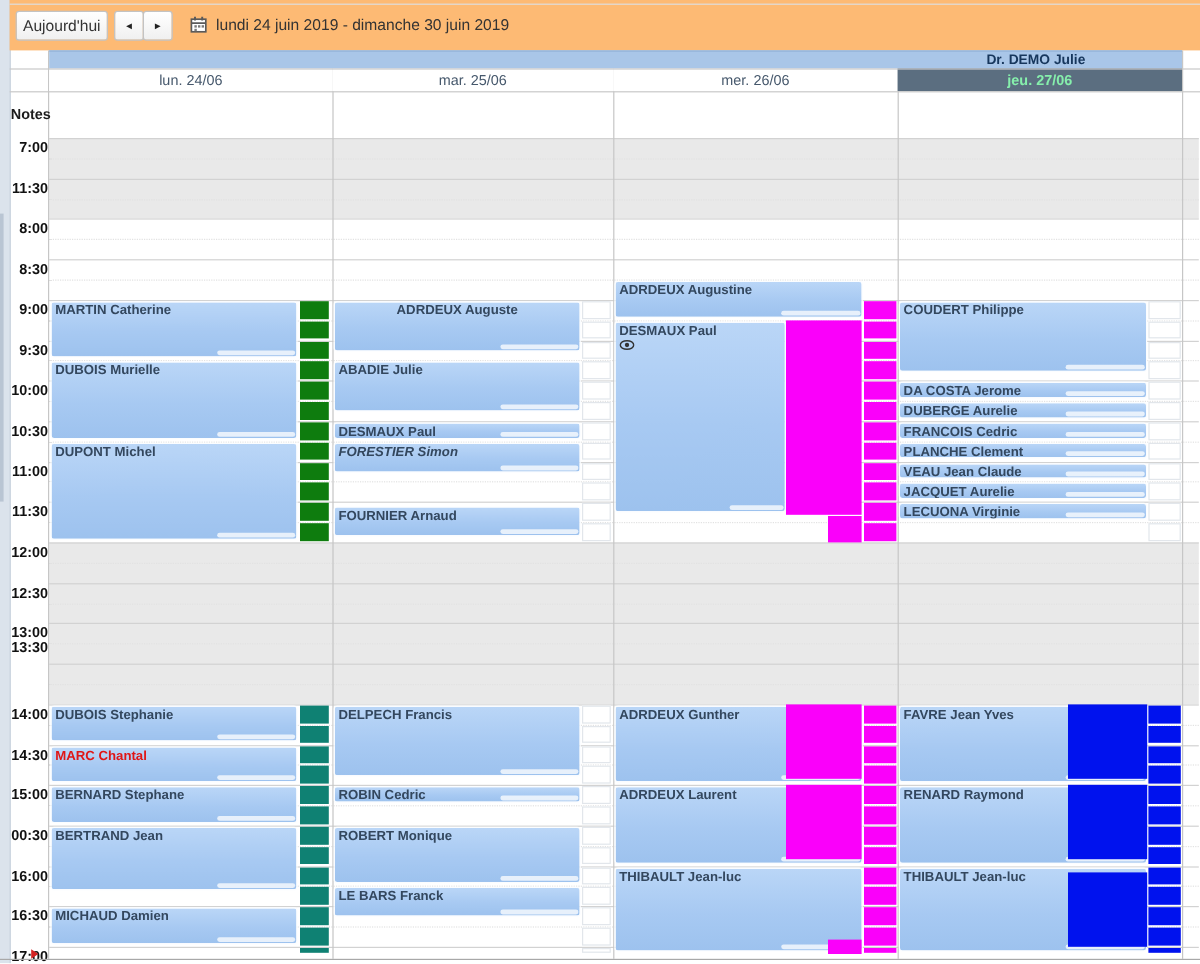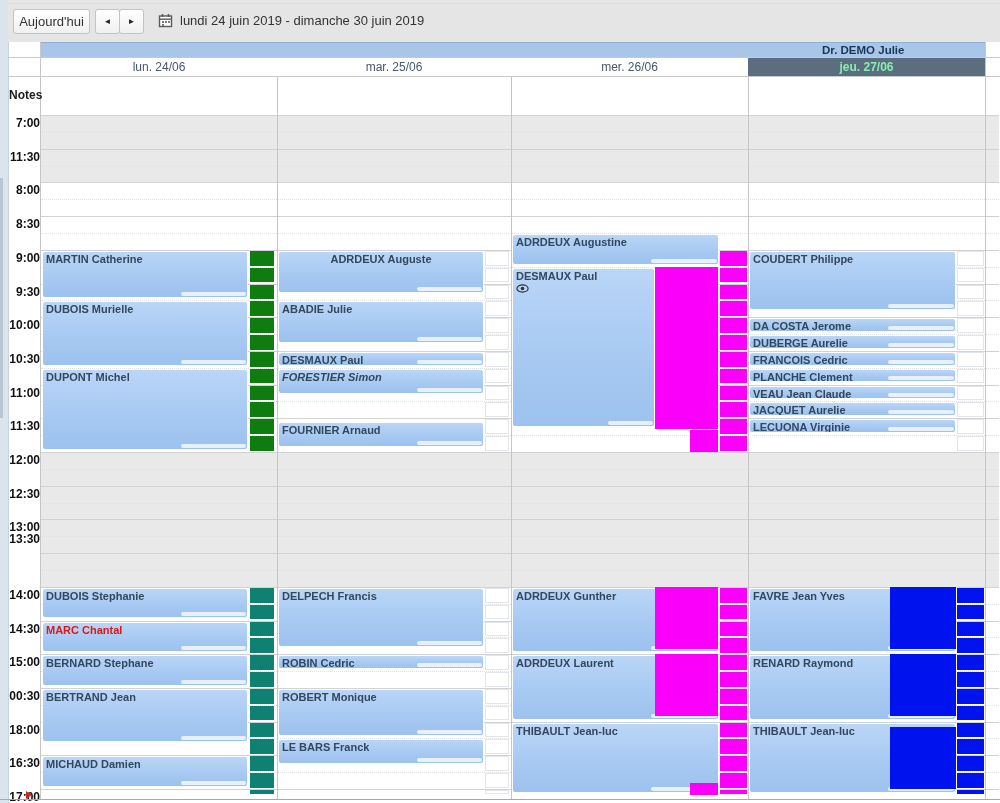--- a/index.html
+++ b/index.html
@@ -2,21 +2,21 @@
 <html><head>
 <meta charset="utf-8">
 <style>
   html,body{margin:0;padding:0;background:#fff;}
   .app{position:relative;width:1000px;height:803px;background:#fff;overflow:hidden;
        font-family:"Liberation Sans","DejaVu Sans",sans-serif;-webkit-font-smoothing:antialiased;}
   
   .rail{position:absolute;left:0;top:0;width:8px;height:803px;background:#dbe3ec;border-right:1px solid #c9d3de;}
   .rail-thumb{position:absolute;left:0;top:178px;width:3px;height:240px;background:#b9c5d3;}
   
-  .toolbar{position:absolute;left:8px;top:0;width:993px;height:42px;background:#e5e5e5;}
+  .toolbar{position:absolute;left:8px;top:0;width:993px;height:42px;background:#fdba74;}
   .toolbar::before{content:"";position:absolute;left:0;top:3px;width:100%;height:1px;background:#dedede;}
   .btn{position:absolute;top:9px;height:25px;box-sizing:border-box;border:1px solid #c3c3c3;border-radius:3px;
        background:linear-gradient(#ffffff,#f0f0f0);color:#333;font-size:13px;
        font-family:"Liberation Sans","DejaVu Sans",sans-serif;display:flex;align-items:center;justify-content:center;padding:0;}
   #btn-today{left:5px;width:77px;}
   #btn-prev{left:87px;width:25px;font-size:8px;color:#222;}
   #btn-next{left:111px;width:25px;font-size:8px;color:#222;}
   .cal-icon{position:absolute;left:150px;top:13px;}
   .range-title{position:absolute;left:172px;top:13px;font-size:13px;color:#333;}
   
@@ -138,21 +138,21 @@
       <div class="tick" style="top: 385.6px;">11:00</div>
       <div class="tick" style="top: 419.3px;">11:30</div>
       <div class="tick" style="top: 453px;">12:00</div>
       <div class="tick" style="top: 486.7px;">12:30</div>
       <div class="tick" style="top: 520.4px;">13:00</div>
       <div class="tick" style="top: 532px;">13:30</div>
       <div class="tick" style="top: 587.8px;">14:00</div>
       <div class="tick" style="top: 621.5px;">14:30</div>
       <div class="tick" style="top: 655.2px;">15:00</div>
       <div class="tick" style="top: 688.9px;">00:30</div>
-      <div class="tick" style="top: 722.6px;">18:00</div>
+      <div class="tick" style="top: 722.6px;">16:00</div>
       <div class="tick" style="top: 756.3px;">16:30</div>
       <div class="tick" style="top: 790px;">17:00</div>
       <div class="now-marker" style="left: 26px; top: 791px;"></div>
       <div class="dhdr" style="left: 41px; width: 236px;">lun. 24/06</div>
       <div class="slot-cell" style="left: 250px; width: 24px; top: 250.8px; height: 14.8px; background: rgb(14, 124, 14);"></div>
       <div class="slot-cell" style="left: 250px; width: 24px; top: 267.6px; height: 14.8px; background: rgb(14, 124, 14);"></div>
       <div class="slot-cell" style="left: 250px; width: 24px; top: 284.5px; height: 14.8px; background: rgb(14, 124, 14);"></div>
       <div class="slot-cell" style="left: 250px; width: 24px; top: 301.3px; height: 14.8px; background: rgb(14, 124, 14);"></div>
       <div class="slot-cell" style="left: 250px; width: 24px; top: 318.2px; height: 14.8px; background: rgb(14, 124, 14);"></div>
       <div class="slot-cell" style="left: 250px; width: 24px; top: 335px; height: 14.8px; background: rgb(14, 124, 14);"></div>

